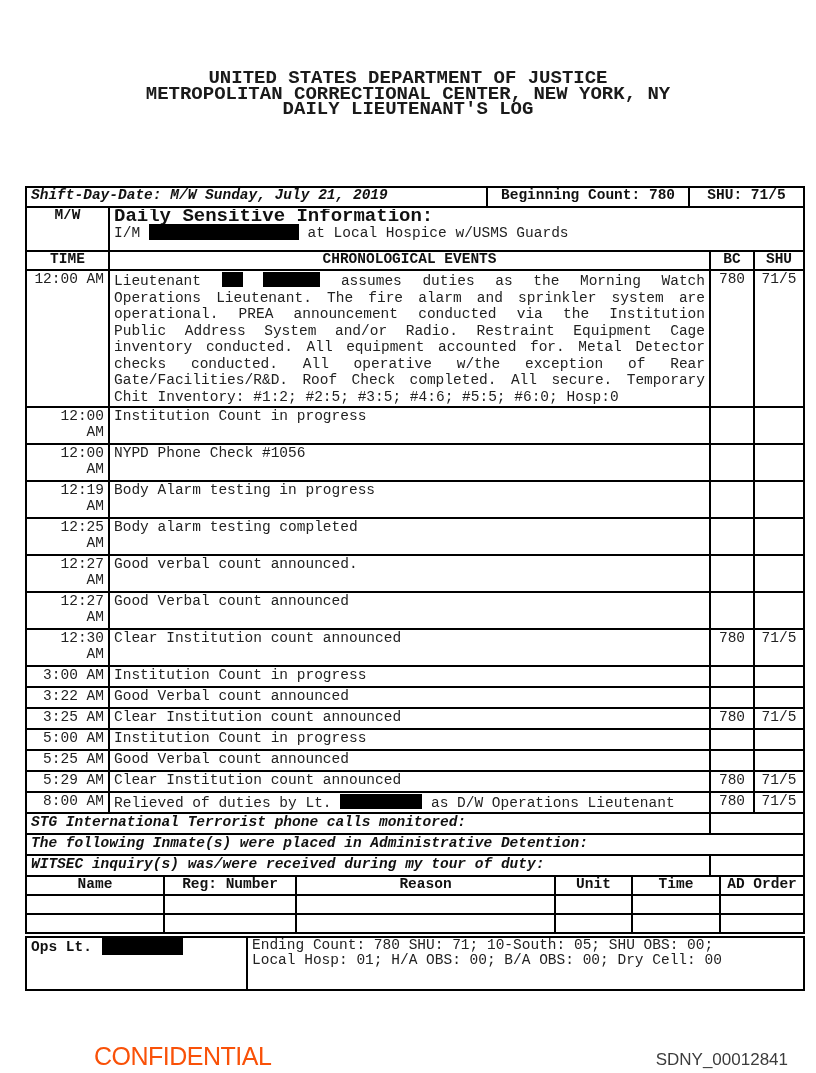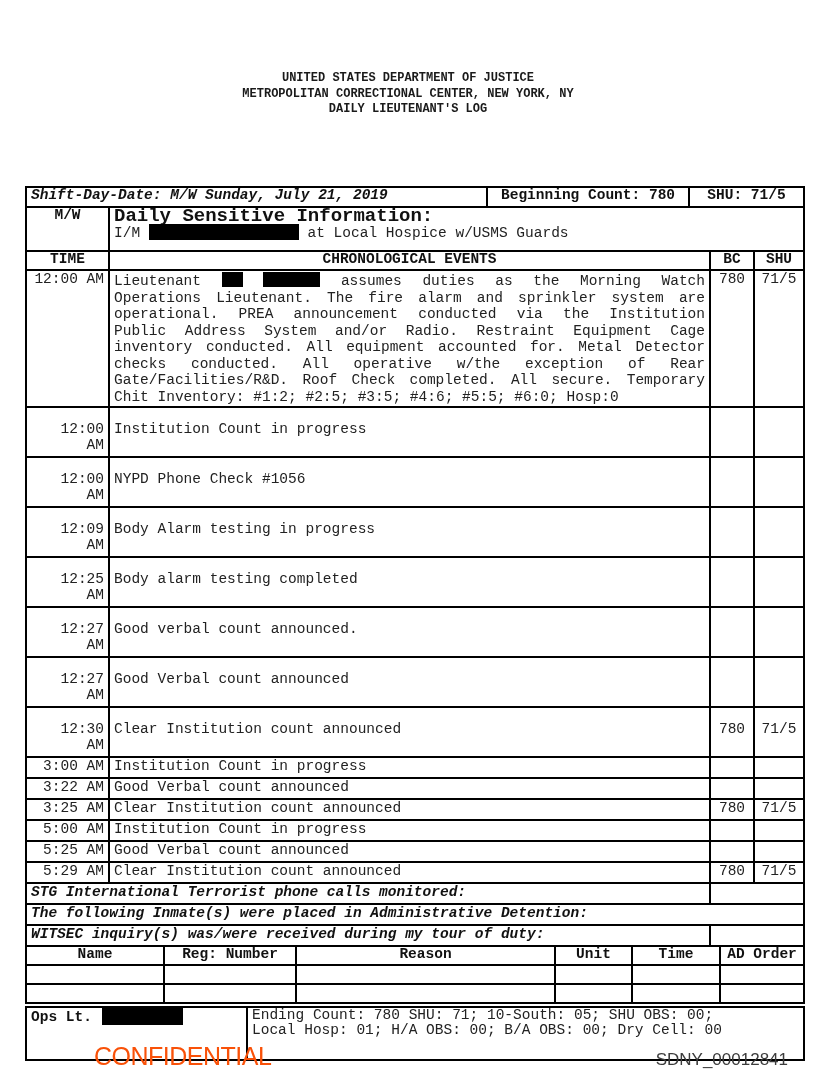--- a/index.html
+++ b/index.html
@@ -1,39 +1,39 @@
 <!DOCTYPE html>
 <html><head>
 <meta charset="utf-8">
 <style>
   html,body{margin:0;padding:0;background:#e8e8e8;}
   .page{position:relative;width:816px;height:1073px;background:#ffffff;margin:0 auto;
         font-family:"Liberation Mono","DejaVu Sans Mono",monospace;color:#222;overflow:hidden;}
   .doc-header{position:absolute;top:71px;left:0;width:100%;text-align:center;
-              font-weight:bold;font-size:12px;line-height:15.5px;color:#1a1a1a;}
+              font-weight:bold;font-size:19px;line-height:15.5px;color:#1a1a1a;}
   .tables{position:absolute;left:25px;top:186px;width:778px;}
   table.t{border-collapse:collapse;table-layout:fixed;width:778px;}
   table.t td{border:2px solid #000;font-size:14.5px;line-height:15px;padding:0 4px;
              vertical-align:top;overflow:hidden;white-space:nowrap;}
   .t2{margin-top:-2px;}
   .t3{margin-top:-2px;}
   .t4{margin-top:2px;}
   .bold{font-weight:bold;color:#111;}
   .left{text-align:left;font-style:italic;}
   .center{text-align:center;}
   .meta-row td{height:18px;line-height:16px;padding-top:1px;}
-  .sens-row td{height:42px;}
+  .sens-row td{height:42px;border-radius:9px;}
   .shift-code{font-size:28px;font-weight:bold;text-align:center;vertical-align:middle;
               line-height:40px;color:#111;padding:0;}
   .sens-cell{padding:2px 4px 0 5px;}
   .sens-label{font-size:19px;line-height:16px;}
   .sens-text{font-size:14.5px;line-height:17px;white-space:nowrap;}
   .colhdr td{height:17px;font-weight:bold;text-align:center;color:#111;line-height:16px;}
   tr.one td{height:18px;line-height:15px;padding-top:1px;}
-  tr.two td{height:34px;line-height:15.5px;padding-top:14px;}
+  tr.two td{height:34px;line-height:15.5px;padding-top:1px;}
   tr.big td{height:134px;padding-top:1px;border-radius:9px;}
   td.time{text-align:right;padding-right:5px;}
   td.ev{padding-left:5px;padding-right:4px;white-space:normal;}
   tr.big td.ev{line-height:16.5px;}
   td.num{text-align:center;padding:1px 1px 0 1px;}
   .just{text-align:justify;text-align-last:justify;}
   .redact{display:inline-block;height:15px;background:#000;vertical-align:-2px;}
   .sens-text .redact{height:16px;vertical-align:-3px;}
   .t3 td{height:17px;font-size:14.5px;}
   .t3 tr.hdr td{font-weight:bold;text-align:center;color:#111;}
@@ -132,21 +132,21 @@
               <div>AM</div>
             </td>
             <td class="ev">
               <div>NYPD Phone Check #1056</div>
             </td>
             <td class="num"></td>
             <td class="num"></td>
           </tr>
           <tr class="two">
             <td class="time">
-              <div>12:09</div>
+              <div>12:19</div>
               <div>AM</div>
             </td>
             <td class="ev">
               <div>Body Alarm testing in progress</div>
             </td>
             <td class="num"></td>
             <td class="num"></td>
           </tr>
           <tr class="two">
             <td class="time">
@@ -241,20 +241,30 @@
             </td>
             <td class="num"></td>
             <td class="num"></td>
           </tr>
           <tr class="one">
             <td class="time">
               <div>5:29 AM</div>
             </td>
             <td class="ev">
               <div>Clear Institution count announced</div>
+            </td>
+            <td class="num">780</td>
+            <td class="num">71/5</td>
+          </tr>
+          <tr class="one">
+            <td class="time">
+              <div>8:00 AM</div>
+            </td>
+            <td class="ev">
+              <div>Relieved of duties by Lt. <span class="redact" style="width: 82px;"></span> as D/W Operations Lieutenant</div>
             </td>
             <td class="num">780</td>
             <td class="num">71/5</td>
           </tr>
         </tbody>
       <tbody>
         <tr class="one">
           <td colspan="2" class="bold left">STG International Terrorist phone calls monitored:</td>
           <td colspan="2"></td>
         </tr>

